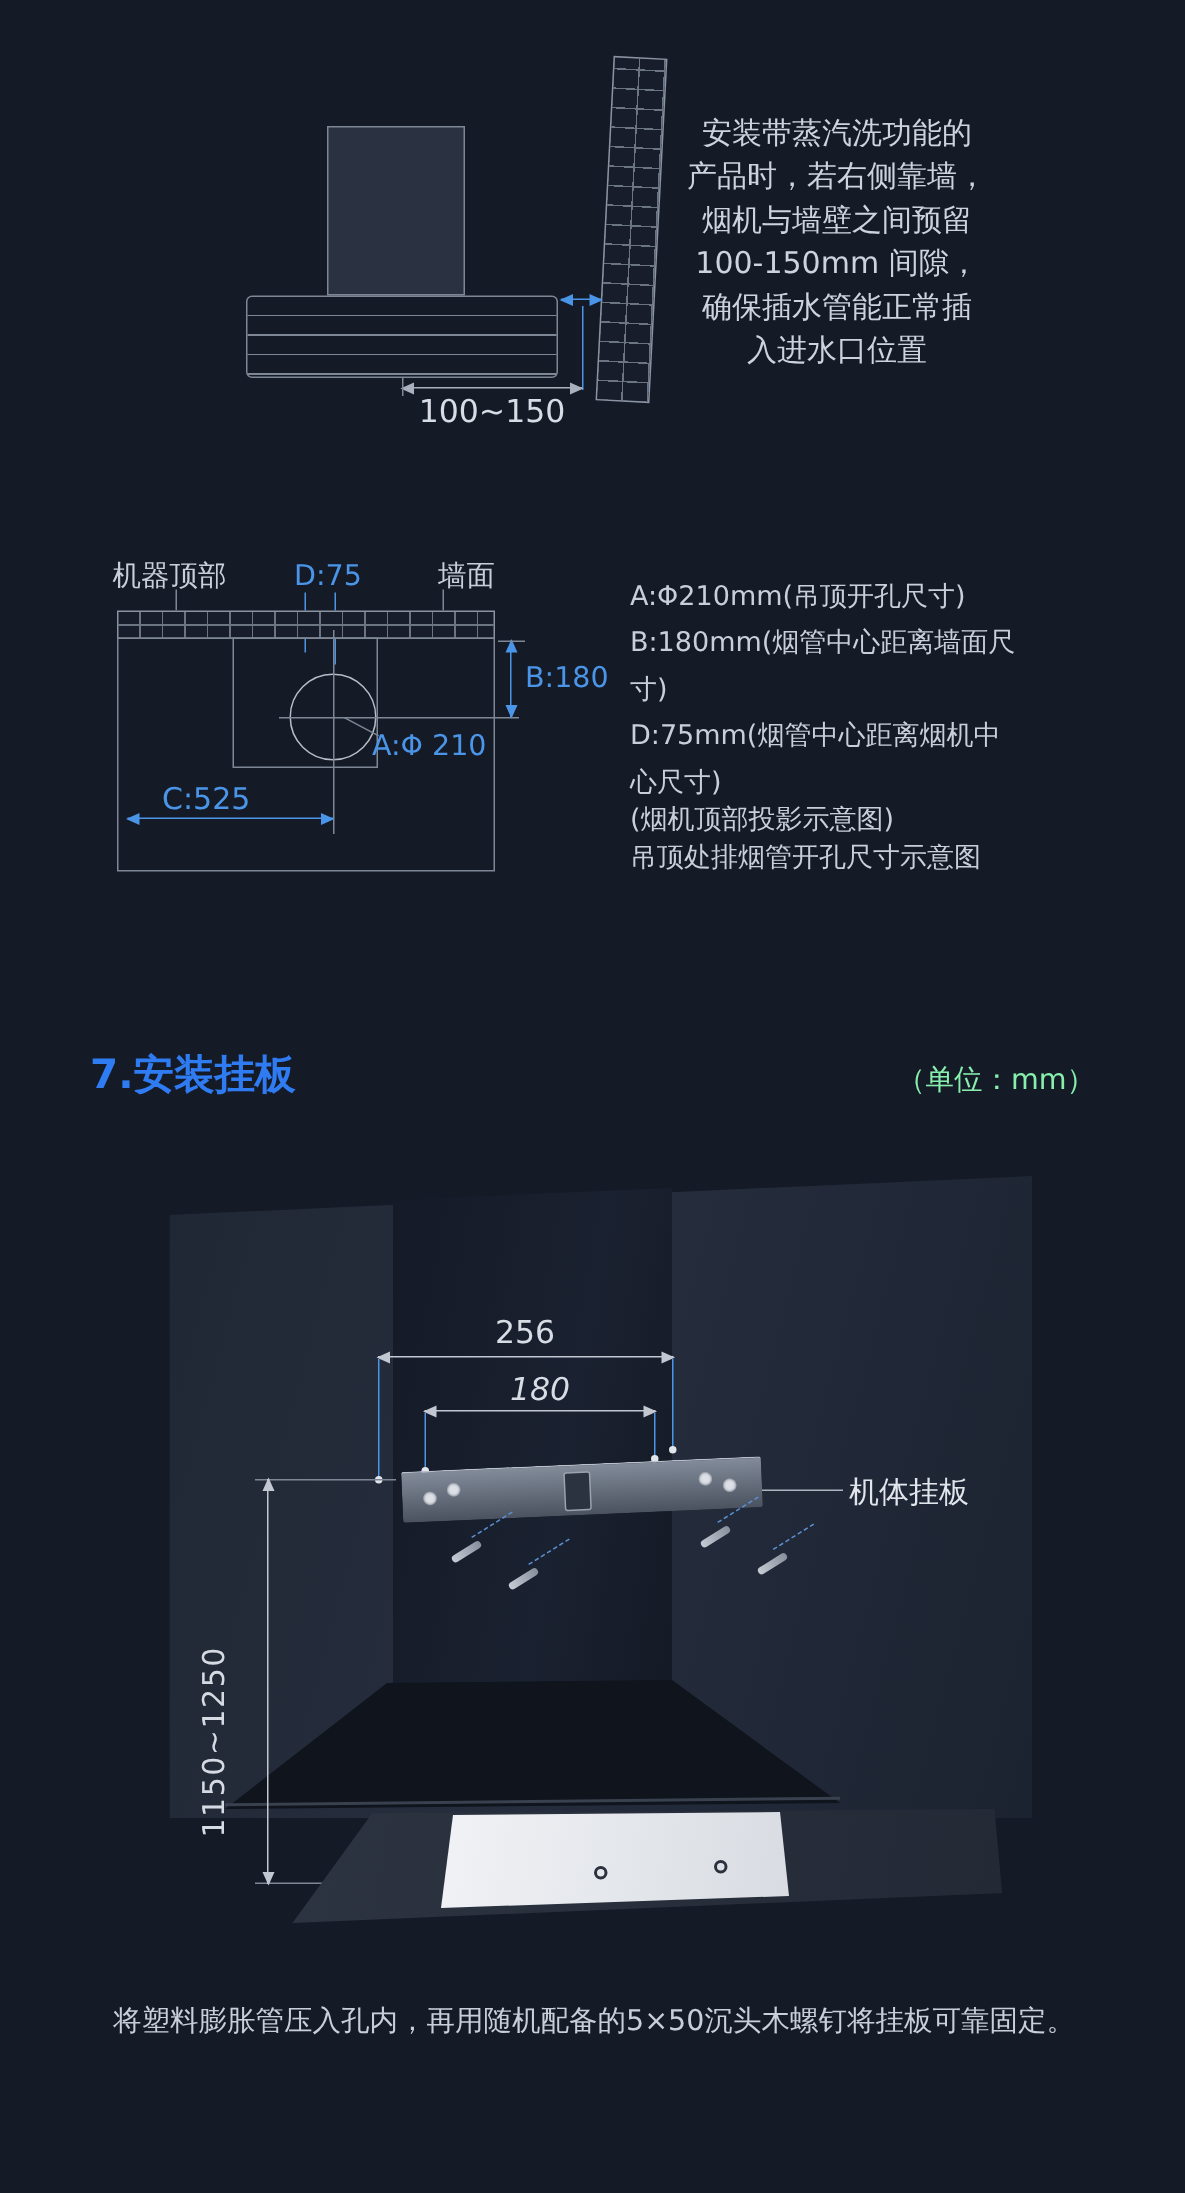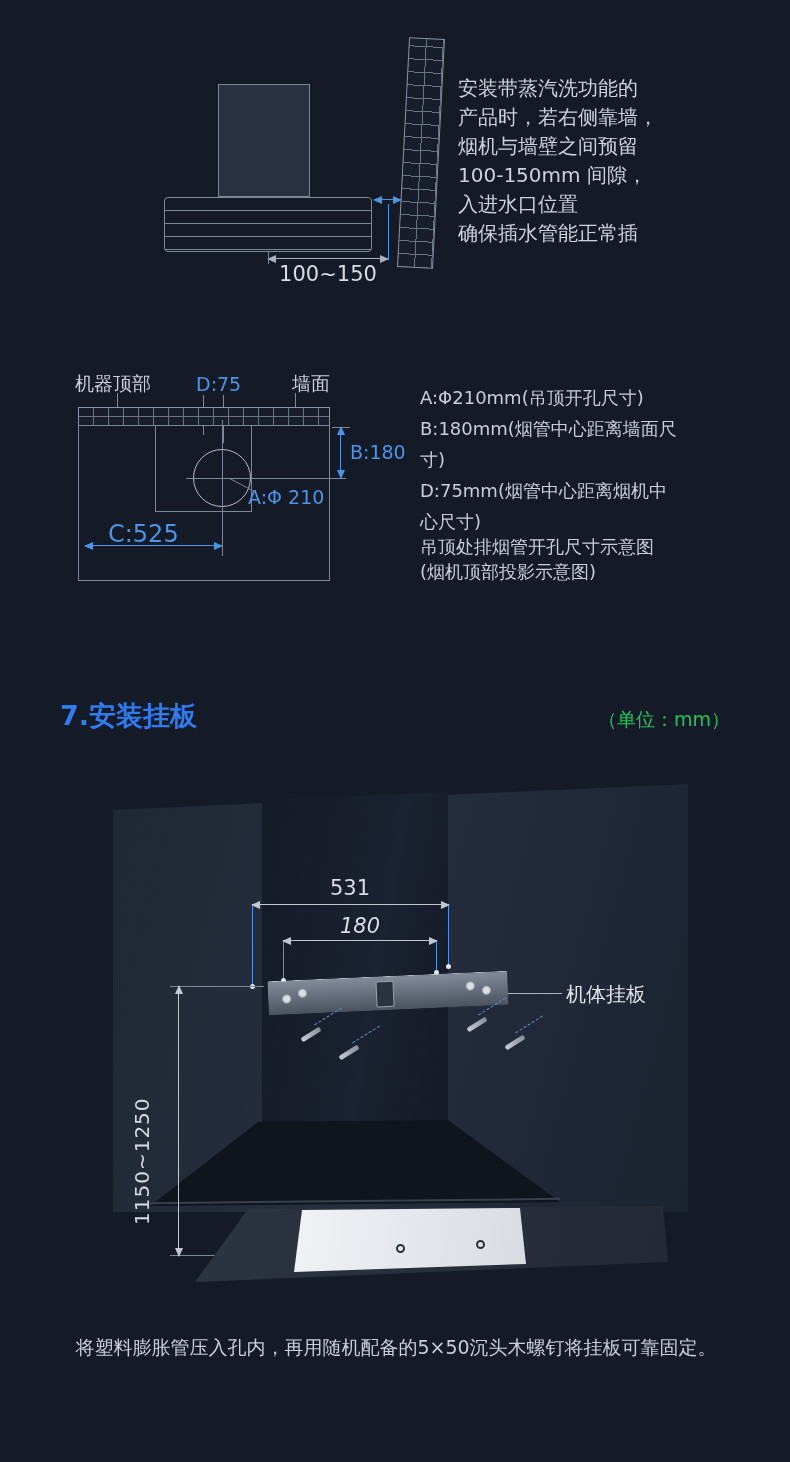--- a/index.html
+++ b/index.html
@@ -41,26 +41,26 @@
   .dim-v{ position:absolute; width:1px; background:currentColor; }
   .dim-v::before{ content:""; position:absolute; top:-1px; left:-3.5px;
     border-left:4px solid transparent; border-right:4px solid transparent; border-bottom:9px solid; }
   .dim-v::after{ content:""; position:absolute; bottom:-1px; left:-3.5px;
     border-left:4px solid transparent; border-right:4px solid transparent; border-top:9px solid; }
 
   .line-h{ position:absolute; height:1px; background:#7e8795; }
   .line-v{ position:absolute; width:1px; background:#7e8795; }
   .line-blue-v{ position:absolute; width:1px; background:#4a95e8; }
 
-  .note{ position:absolute; left:458px; top:74px; font-size:20px; line-height:29px; color:#cdd3dd; }
+  .note{ position:absolute; left:458px; top:74px; font-size:20px; line-height:29px; color:#cdd3dd;text-align:center; }
   .specs{ position:absolute; left:420px; top:382px; font-size:18px; line-height:31px; color:#c9cfd9; }
   .caption{ position:absolute; left:420px; top:534px; font-size:18px; line-height:25px; color:#c9cfd9; }
 
   .heading{ position:absolute; left:60px; top:698px; font-size:27px; font-weight:bold; color:#2e7bf2; }
-  .unit{ position:absolute; left:598px; top:707px; font-size:19px; color:#22c55e; }
+  .unit{ position:absolute; left:598px; top:707px; font-size:19px; color:#86efac; }
 
   
   .wall{
     position:absolute; left:110px; top:782px; width:580px; height:432px;
     clip-path:polygon(3px 28px, 578px 2px, 578px 430px, 3px 430px);
     background:linear-gradient(105deg,#202734 0%, #262e3e 45%, #1b2230 100%);
   }
   .hood-column{
     position:absolute; left:258px; top:790px; width:192px; height:340px;
     clip-path:polygon(4px 10px, 190px 2px, 190px 338px, 4px 340px);
@@ -125,22 +125,22 @@
     <div class="line-blue-v" style="left:388px;top:204px;height:56px;"></div>
     <div class="dim-h" style="left:268px;top:258px;width:120px;color:#aab1bd;"></div>
     <div class="line-v" style="left:268px;top:252px;height:12px;"></div>
     <div class="lbl lbl-light" style="left:272px;top:262px;width:112px;text-align:center;font-size:21px;">100~150</div>
 
     <div class="note">
       <div>安装带蒸汽洗功能的</div>
       <div>产品时，若右侧靠墙，</div>
       <div>烟机与墙壁之间预留</div>
       <div>100-150mm 间隙，</div>
+      <div>确保插水管能正常插</div>
       <div>入进水口位置</div>
-      <div>确保插水管能正常插</div>
     </div>
   </div>
 
   <div class="abs" style="left:0;top:350px;width:678px;height:260px;">
     <div class="lbl" style="left:75px;top:21px;">机器顶部</div>
     <div class="line-v" style="left:117px;top:43px;height:14px;"></div>
 
     <div class="lbl lbl-blue" style="left:196px;top:23px;">D:75</div>
     <div class="line-blue-v" style="left:203px;top:45px;height:40px;"></div>
     <div class="line-blue-v" style="left:223px;top:45px;height:48px;"></div>
@@ -157,43 +157,43 @@
     <div class="line-v" style="left:222px;top:70px;height:136px;"></div>
 
     <div class="dim-v" style="left:340px;top:77px;height:51px;color:#4a95e8;"></div>
     <div class="line-h" style="left:332px;top:77px;width:18px;"></div>
     <div class="lbl lbl-blue" style="left:350px;top:91px;">B:180</div>
 
     <div class="line-h" style="left:228px;top:134px;width:26px;transform:rotate(28deg);"></div>
     <div class="lbl lbl-blue" style="left:248px;top:136px;">A:Φ 210</div>
 
     <div class="dim-h" style="left:85px;top:195px;width:137px;color:#4a95e8;"></div>
-    <div class="lbl lbl-blue" style="left:108px;top:170px;font-size:24px;">C:525</div>
+    <div class="lbl lbl-blue" style="left:108px;top:170px;font-size:20px;">C:525</div>
 
     <div class="specs" style="top:32px;">
       <div>A:Φ210mm(吊顶开孔尺寸)</div>
       <div>B:180mm(烟管中心距离墙面尺寸)</div>
       <div>D:75mm(烟管中心距离烟机中心尺寸)</div>
     </div>
     <div class="caption" style="top:184px;">
+      <div>(烟机顶部投影示意图)</div>
       <div>吊顶处排烟管开孔尺寸示意图</div>
-      <div>(烟机顶部投影示意图)</div>
     </div>
   </div>
 
   <div class="heading">7.安装挂板</div>
   <div class="unit">（单位：mm）</div>
 
   <div class="abs" style="left:0;top:760px;width:790px;height:545px;">
     <div class="wall" style="left:110px;top:22px;"></div>
     <div class="hood-column" style="left:258px;top:30px;"></div>
     <div class="hood-flare" style="left:145px;top:360px;"></div>
     <div class="hood-rim" style="left:150px;top:440px;"></div>
 
-    <div class="lbl lbl-light" style="left:300px;top:116px;width:100px;text-align:center;font-size:21px;">531</div>
+    <div class="lbl lbl-light" style="left:300px;top:116px;width:100px;text-align:center;font-size:21px;">256</div>
     <div class="dim-h" style="left:252px;top:144px;width:197px;color:#c2c8d2;"></div>
     <div class="lbl lbl-light" style="left:310px;top:154px;width:100px;text-align:center;font-size:21px;font-style:italic;">180</div>
     <div class="dim-h" style="left:283px;top:180px;width:154px;color:#c2c8d2;"></div>
 
     <div class="line-blue-v" style="left:252px;top:146px;height:80px;"></div>
     <div class="line-blue-v" style="left:283px;top:182px;height:38px;"></div>
     <div class="line-blue-v" style="left:436px;top:182px;height:30px;"></div>
     <div class="line-blue-v" style="left:448px;top:146px;height:60px;"></div>
     <div class="drop-dot" style="left:250px;top:224px;"></div>
     <div class="drop-dot" style="left:281px;top:218px;"></div>

